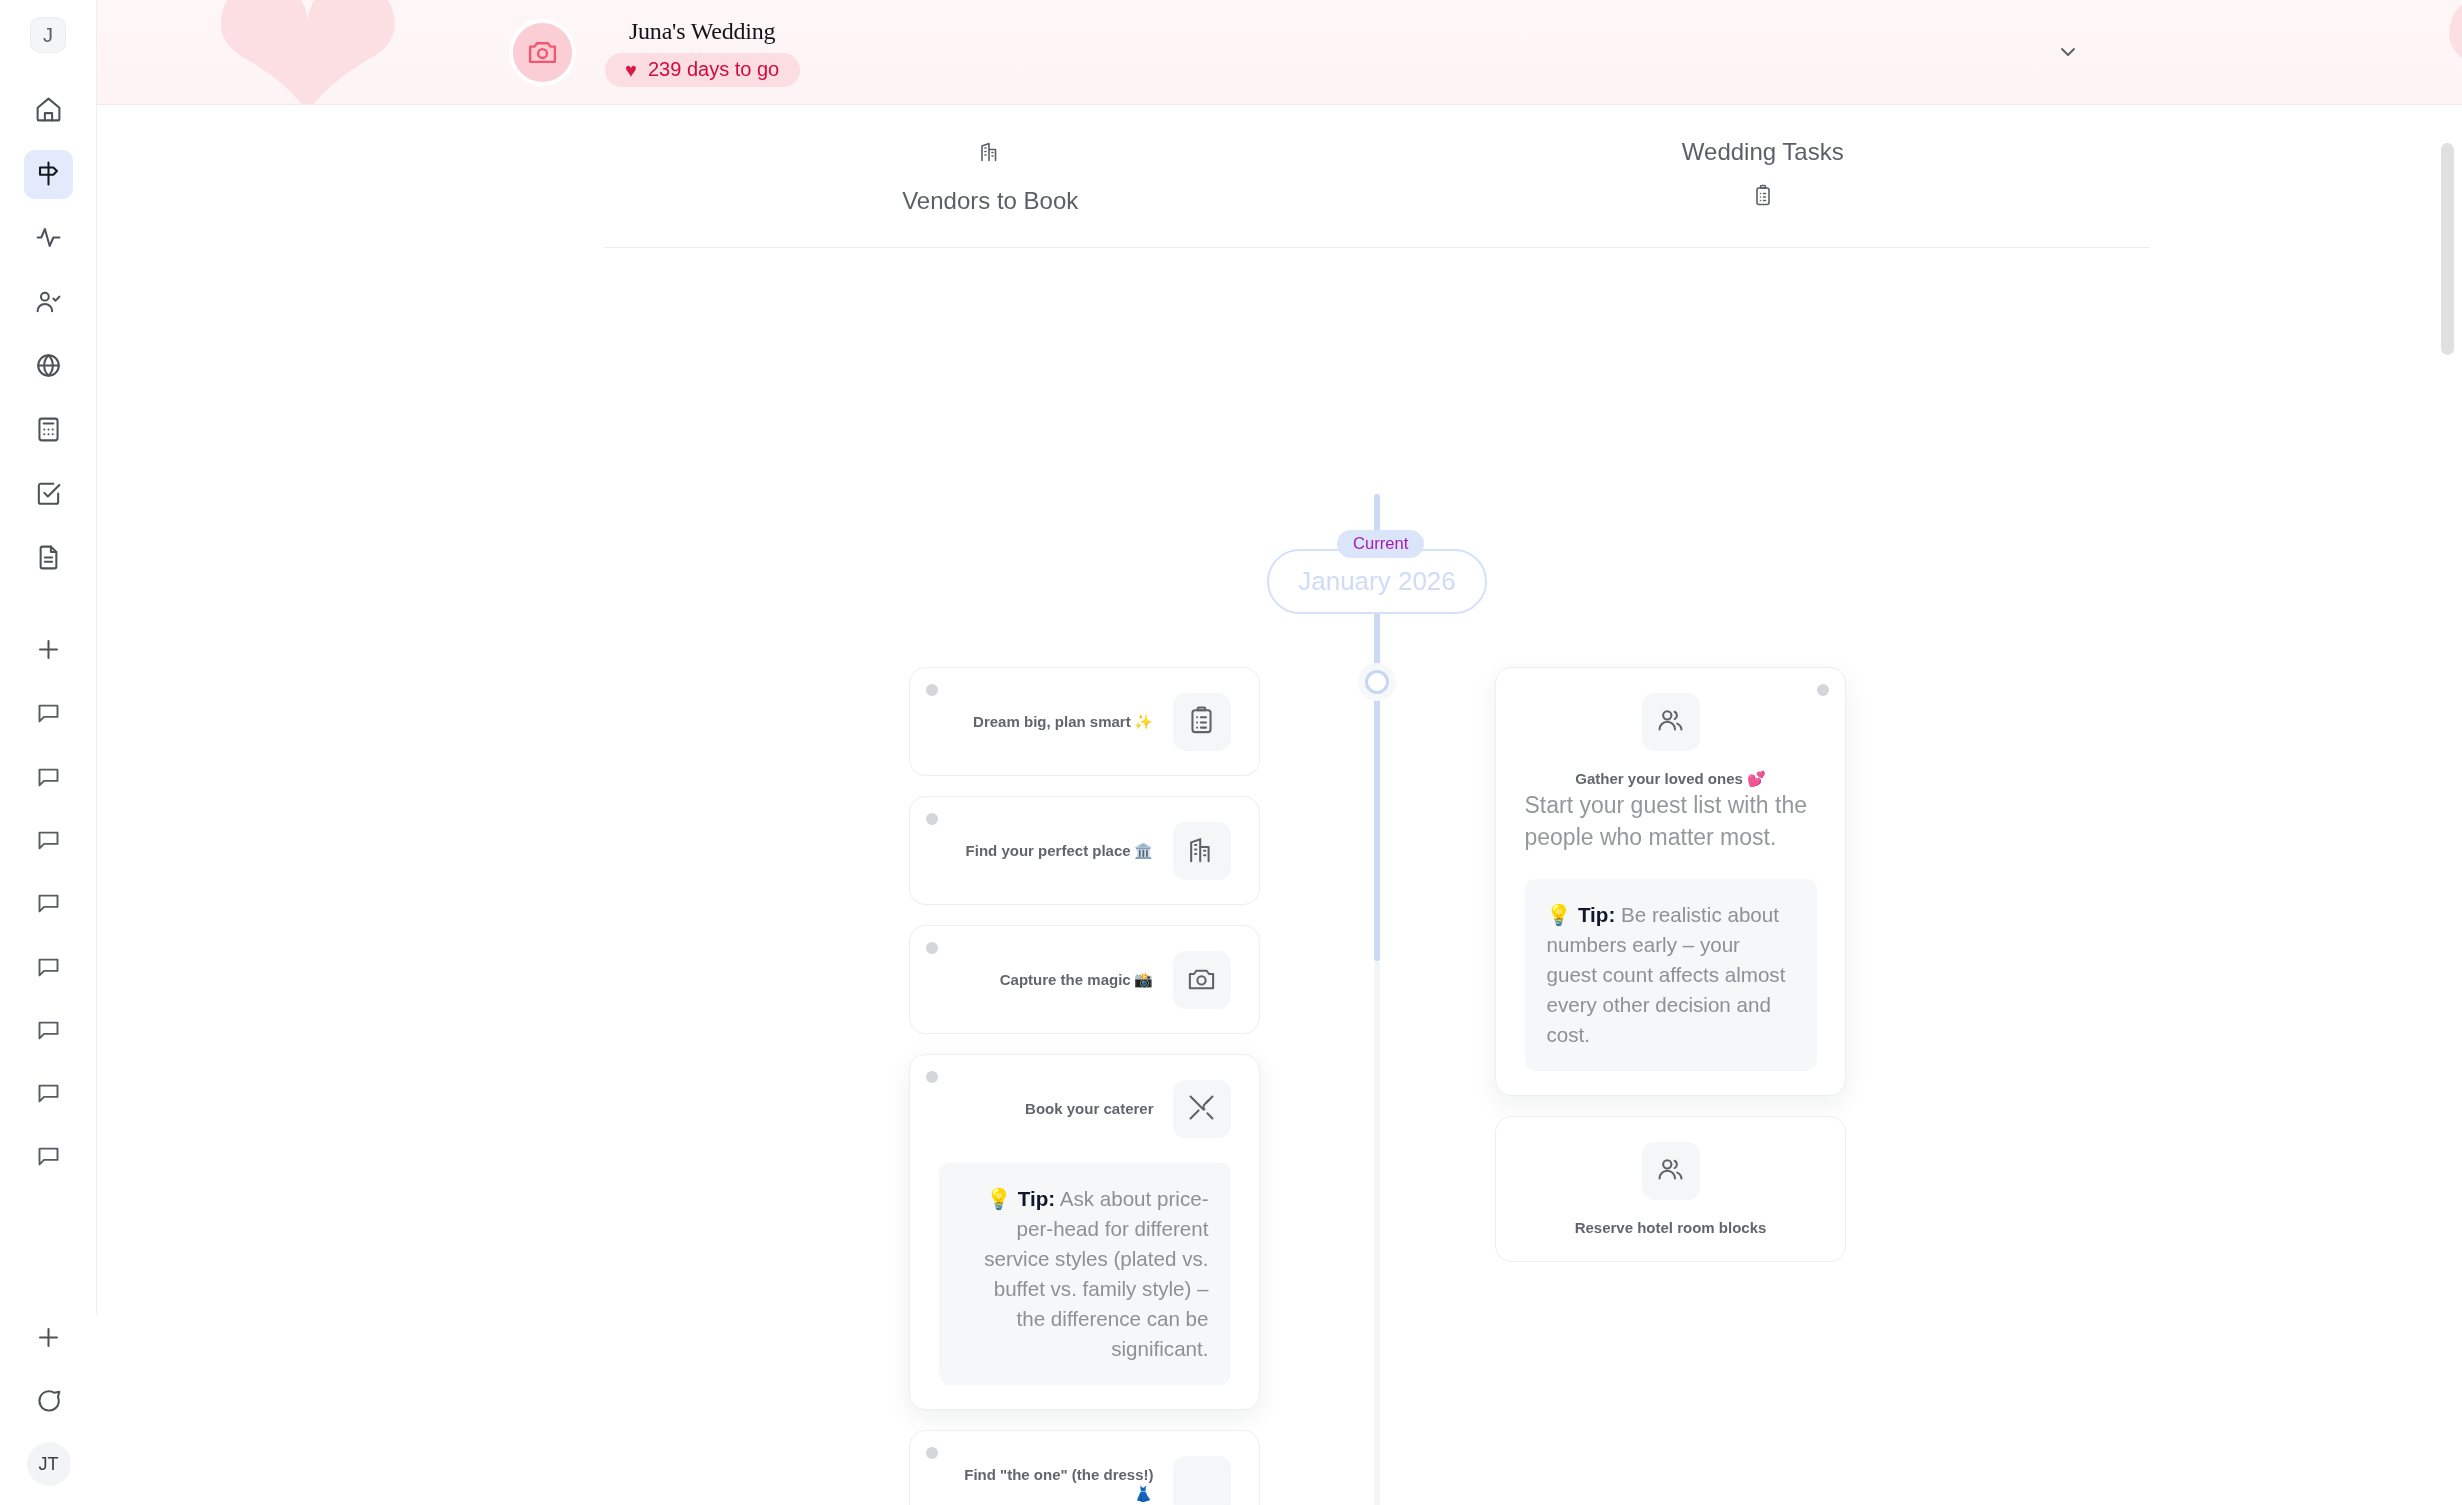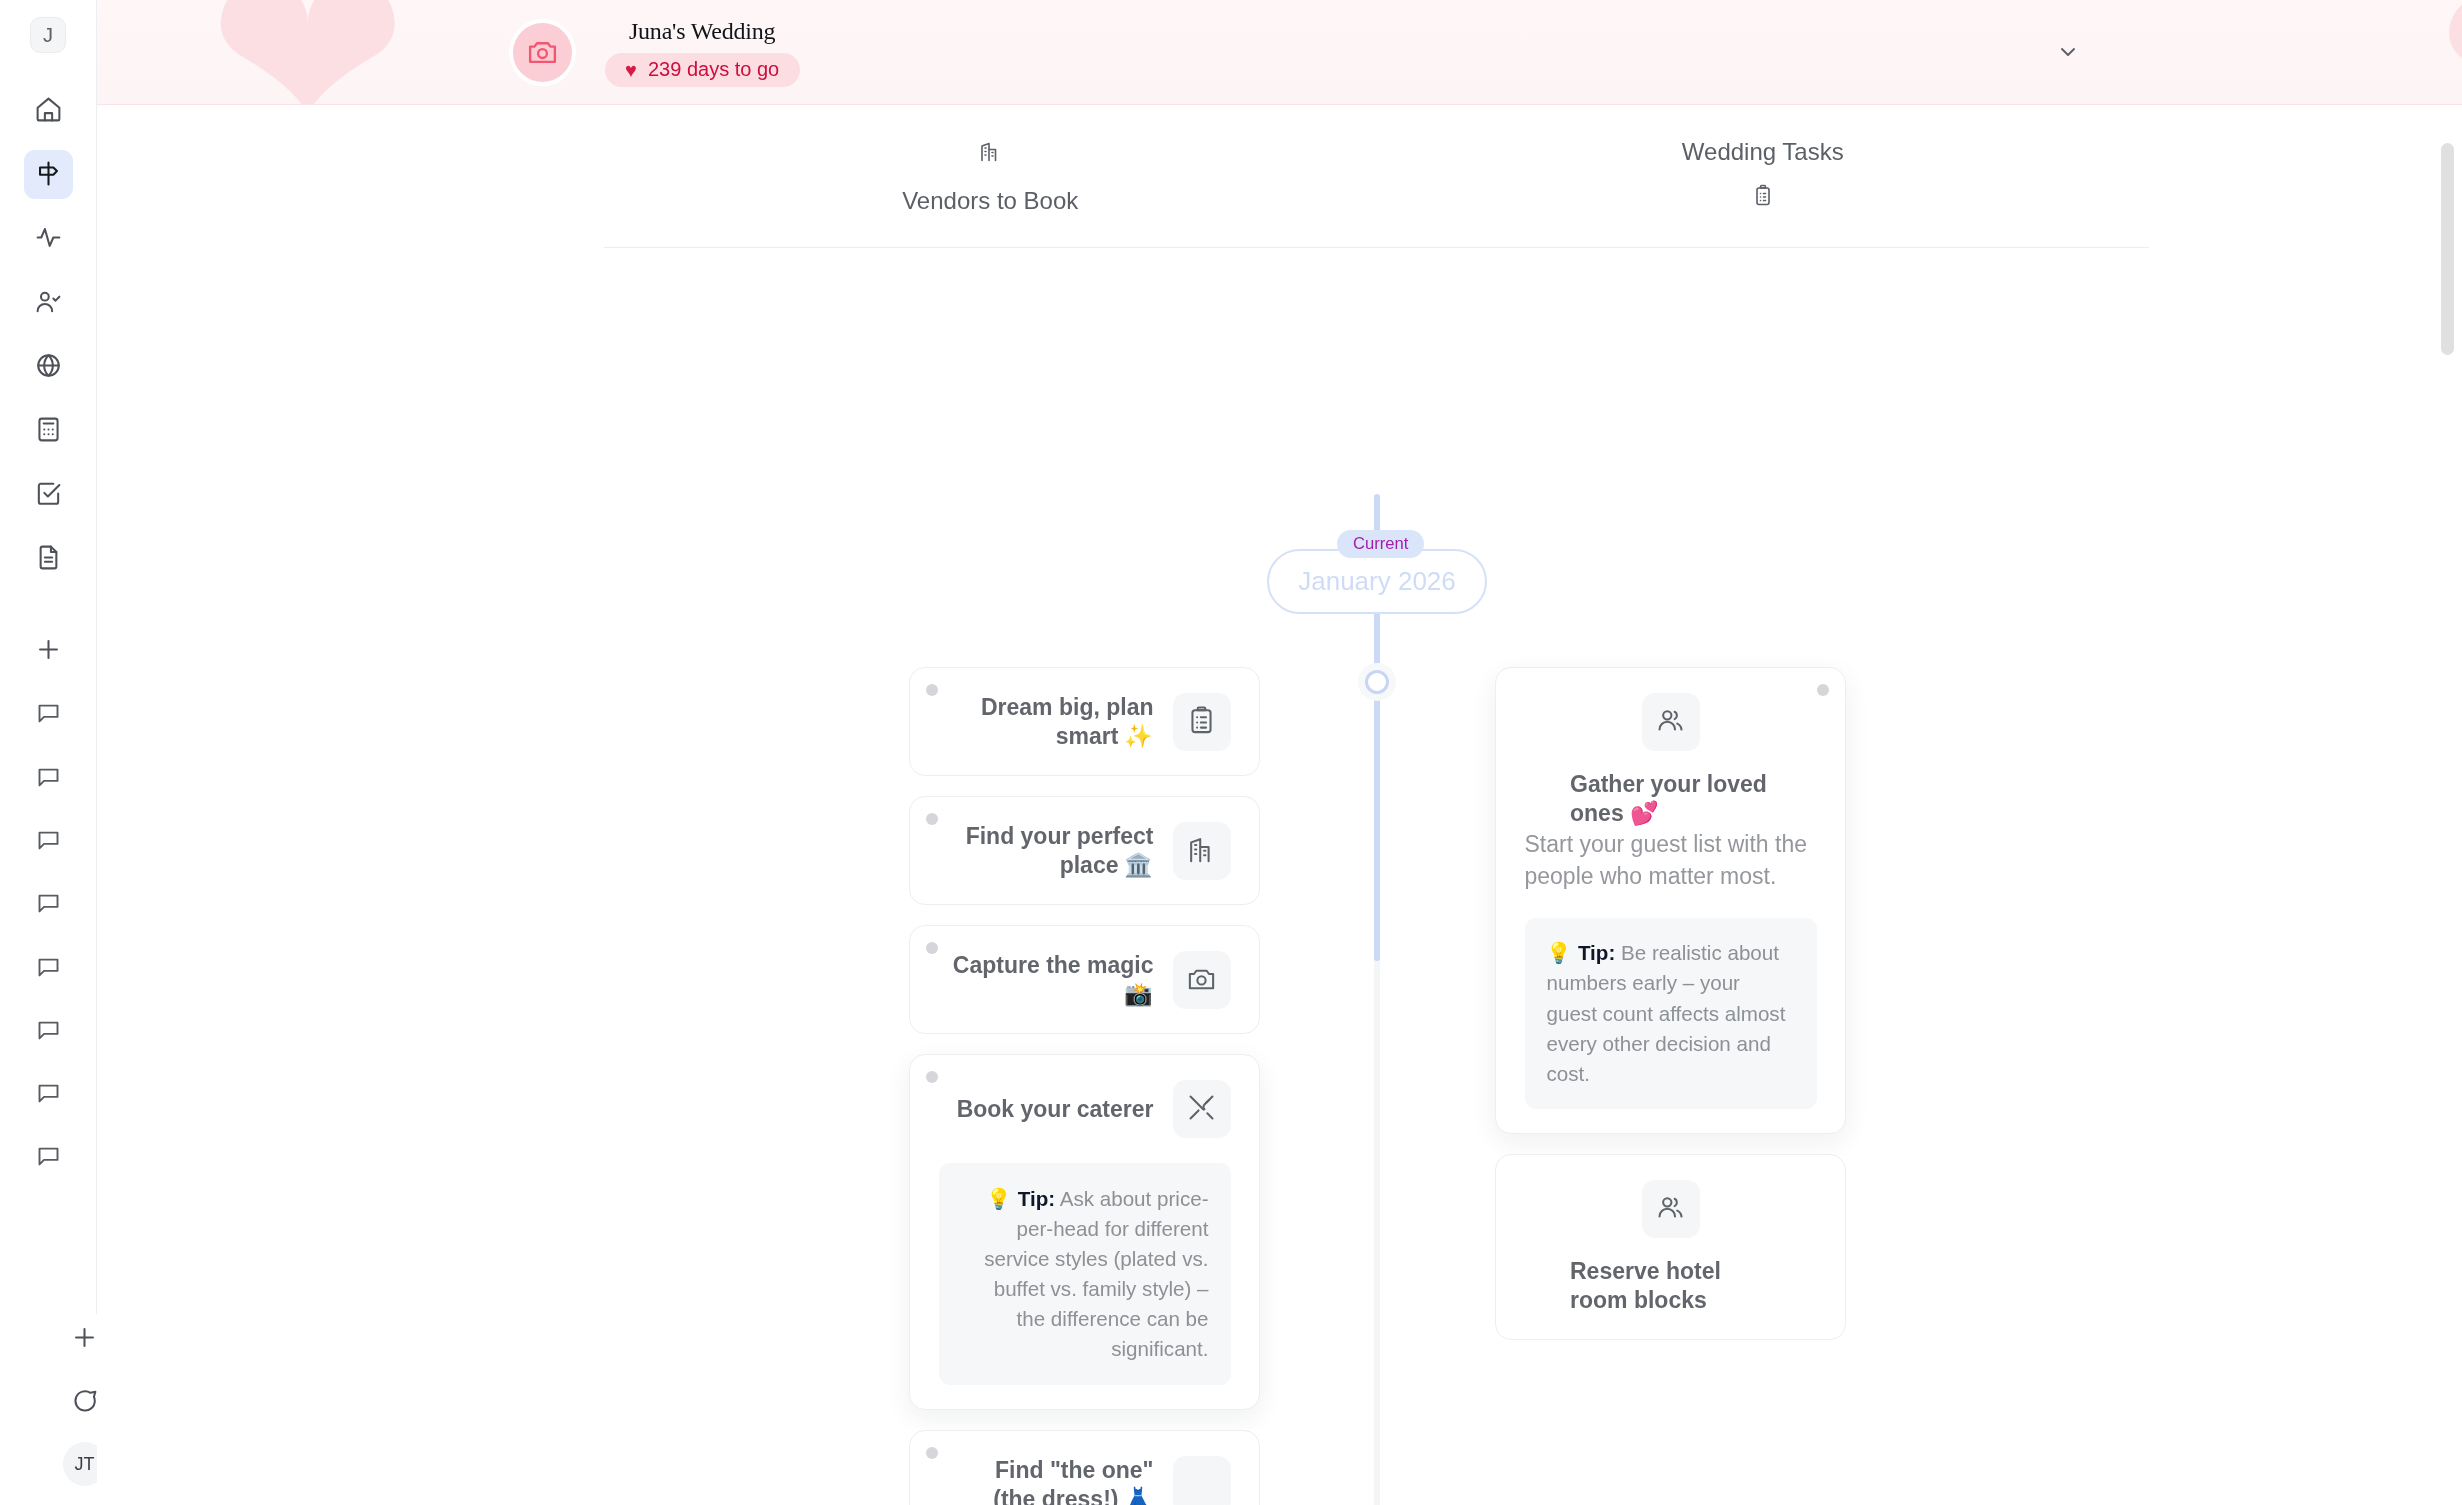--- a/index.html
+++ b/index.html
@@ -43,21 +43,21 @@
   .chat-item svg { width: 27px; height: 27px; }
   .avatar-bottom {
     width: 44px; height: 44px; border-radius: 50%;
     background: #f3f4f5;
     display: flex; align-items: center; justify-content: center;
     font-size: 18px; color: #3b3f45;
   }
   .sb-bottom {
     position: absolute; left: 0; bottom: 0; width: 97px;
     display: flex; flex-direction: column; align-items: center;
-    padding-bottom: 19px; background: #fff; margin-left: 36px;
+    padding-bottom: 19px; background: #fff;
   }
 
   
   .main { position: relative; flex: 1; height: 1505px; overflow: hidden; background:#fff; }
 
   
   .header {
     position: relative; height: 105px;
     background: linear-gradient(180deg, #fef6f7 0%, #fdf4f5 100%);
     border-bottom: 0.8px solid #fbe3e7;
@@ -153,21 +153,21 @@
   .dot {
     position: absolute; width: 12px; height: 12px; border-radius: 50%;
     background: #d4d6d9; top: 16px;
   }
   .col-left .dot { left: 16px; }
   .col-right .dot { right: 16px; }
 
   .card-head { display: flex; align-items: center; gap: 19px; }
   .col-left .card-head { justify-content: flex-end; }
   .card-title {
-    font-size: 23px; line-height: 1.25; color: #62666c; font-weight: 700;
+    font-size: 15px; line-height: 1.25; color: #62666c; font-weight: 700;
     max-width: 201px;
   }
   .col-left .card-title { text-align: right; }
   .col-right .card-title { text-align: left; }
   .icon-box {
     flex: 0 0 auto;
     width: 58px; height: 58px; border-radius: 12.7px;
     background: #f5f6f7;
     display: flex; align-items: center; justify-content: center;
   }

